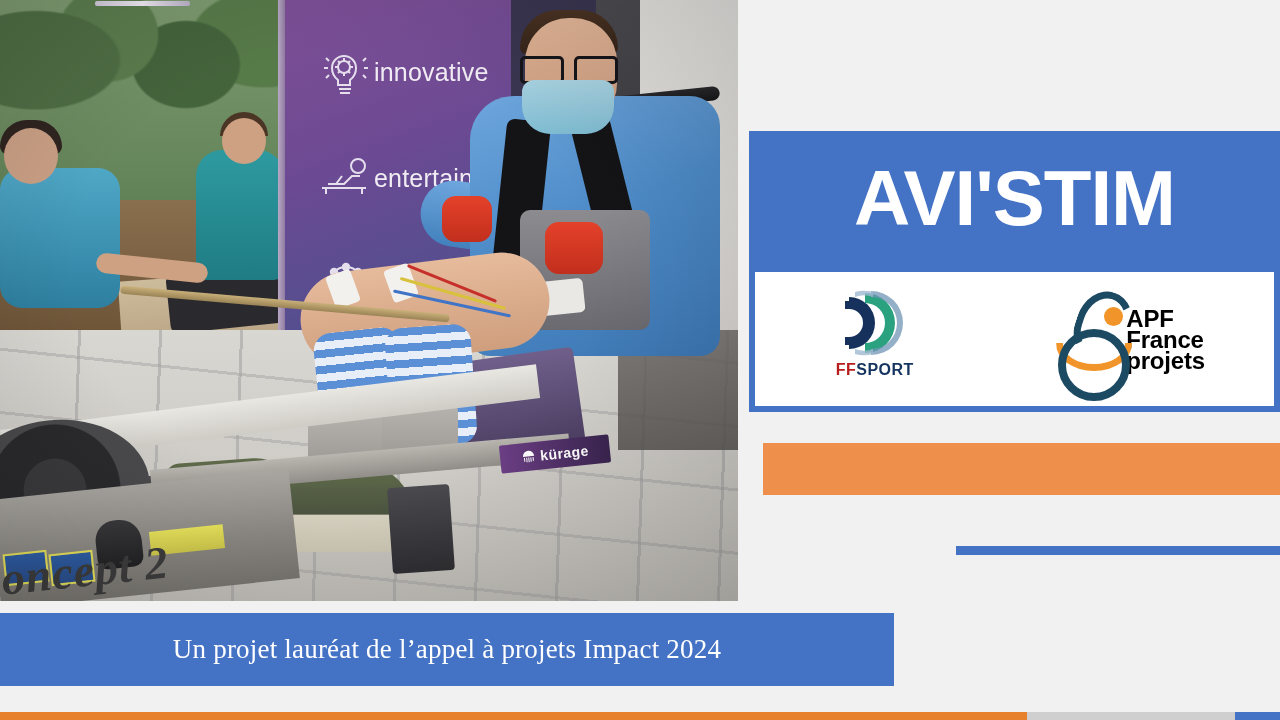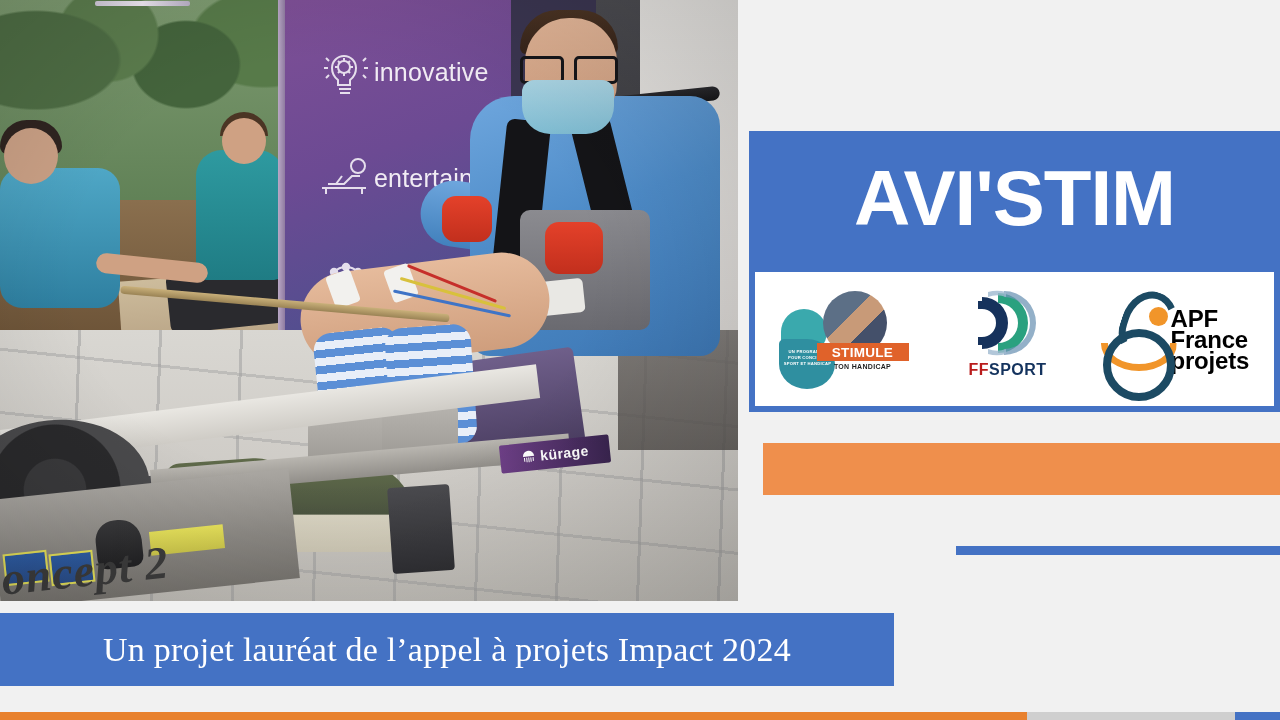--- a/index.html
+++ b/index.html
@@ -351,21 +351,21 @@
 
   
   #caption {
     position:absolute; left:0px; top:613px; width:894px; height:73px;
     background: var(--brand-blue, #4472c4);
     display:flex; align-items:center; justify-content:center;
   }
   #caption-text {
     color:#ffffff;
     font-family: "Liberation Serif", serif;
-    font-size: 34px;
+    font-size: 27px;
     letter-spacing: .2px;
     white-space: nowrap;
   }
 
   
   #bottom-strip {
     position:absolute; left:0; top:712px; width:1280px; height:8px;
     display:flex;
   }
   .bs-orange { background: var(--brand-orange-dark, #e8812e); }
@@ -500,30 +500,20 @@
     </div>
 
     <div class="photo-vignette"></div>
   </div>
 
   <div id="title-block">
     <div id="title-text">AVI'STIM</div>
 
     <div id="logo-strip">
 
-      <div class="logo-cell">
-        <div class="stimule">
-          <div class="st-blob-a"></div>
-          <div class="st-blob-b"></div>
-          <div class="st-blob-txt">UN PROGRAMME POUR CONCILIER SPORT ET HANDICAP</div>
-          <div class="st-photo"></div>
-          <div class="st-word">STIMULE</div>
-          <div class="st-sub">TON HANDICAP</div>
-        </div>
-      </div>
 
       <div class="logo-cell">
         <div class="ffa">
           <svg width="120" height="70" viewBox="0 0 120 70">
             <g transform="translate(60,34)">
               <path d="M-26,-26 A26,26 0 1,1 -26,26 L-26,14 A14,14 0 1,0 -26,-14 Z" fill="#16325c"></path>
               <path d="M-10,-30 A30,30 0 0,1 -10,30 L-10,20 A20,20 0 0,0 -10,-20 Z" fill="#2aa17f"></path>
               <path d="M-4,-32 A32,32 0 0,1 -4,32 L-4,26 A26,26 0 0,0 -4,-26 Z" fill="#6f95b5" opacity=".75"></path>
               <path d="M-20,-31 A31,31 0 0,1 -2,-31 L-2,-26 A26,26 0 0,0 -20,-26 Z" fill="#9fb9cf" opacity=".8"></path>
               <path d="M-20,31 A31,31 0 0,0 -2,31 L-2,26 A26,26 0 0,1 -20,26 Z" fill="#9fb9cf" opacity=".8"></path>

